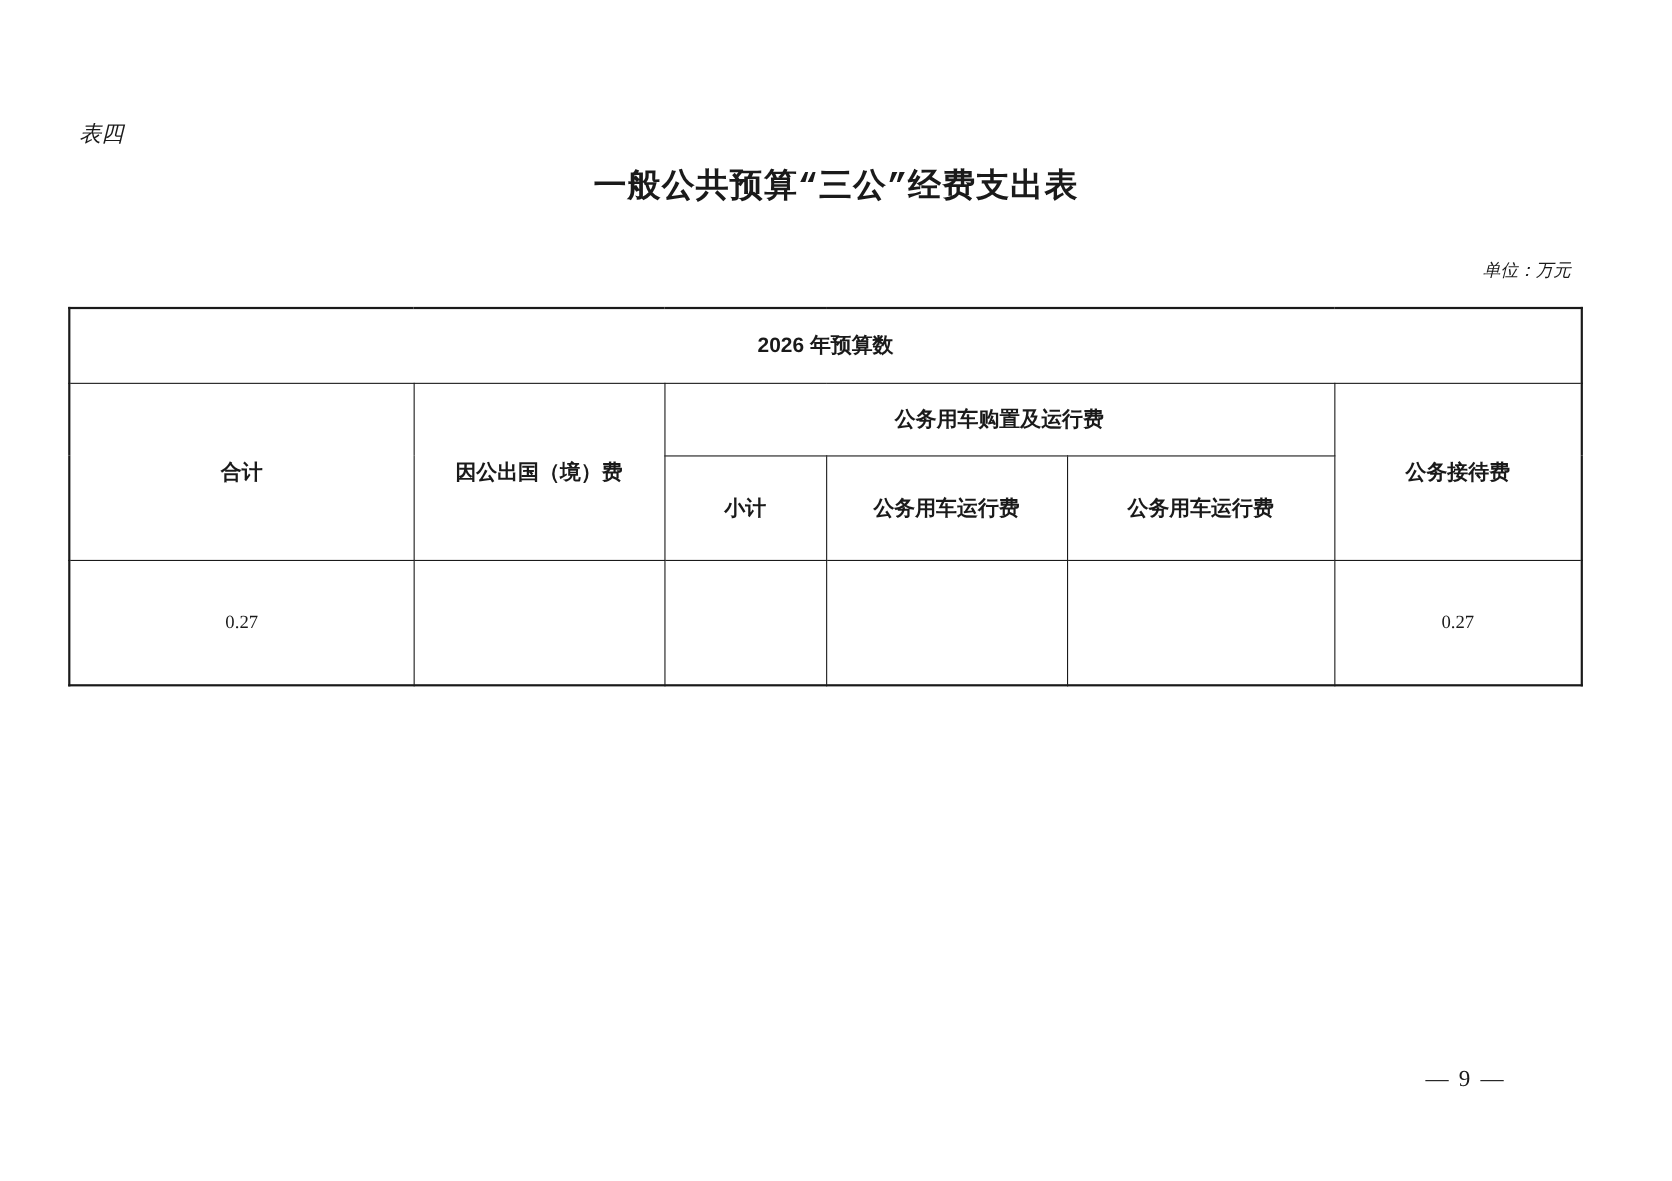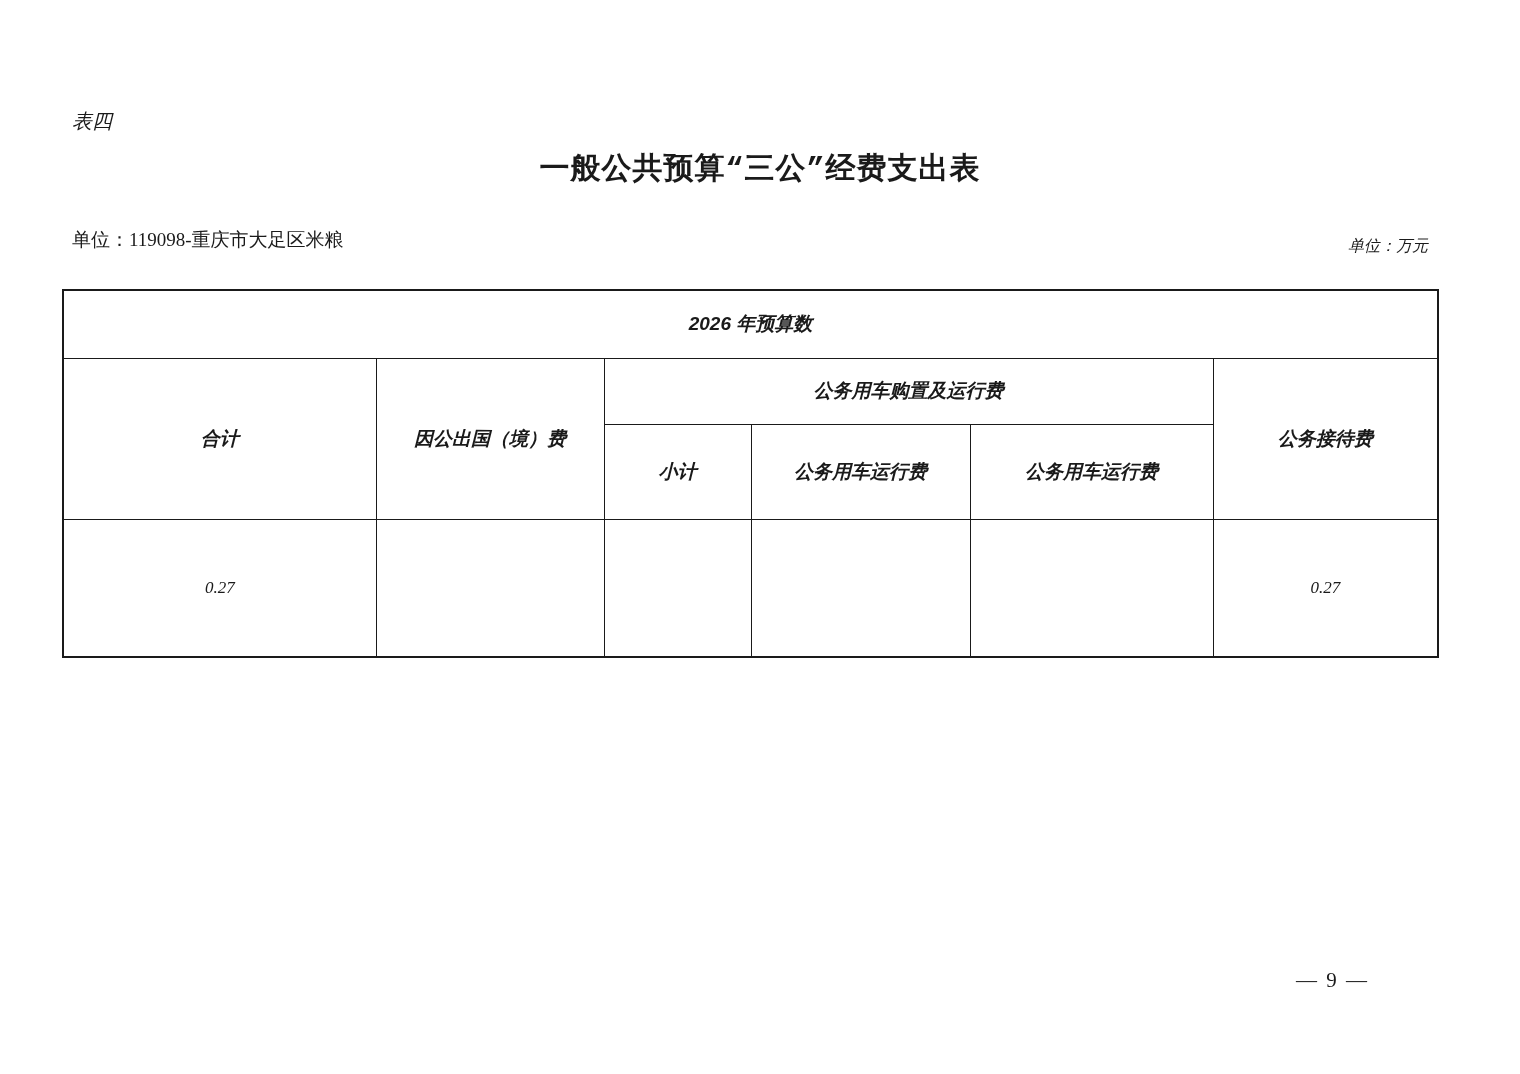--- a/index.html
+++ b/index.html
@@ -44,65 +44,63 @@
     right: 92px;
     top: 236px;
     font-size: 16px;
     font-style: italic;
     font-family: Liberation Mono, monospace;
     text-align: center;
   }
   table.budget-table {
     position: absolute;
     left: 62px;
-    top: 289px;
+    top: 279px;
     width: 1375px;
     border-collapse: collapse;
     table-layout: fixed;
-    font-style: italic;
   }
   table.budget-table td {
     border: 1px solid #1a1a1a;
     text-align: center;
     vertical-align: middle;
     overflow: hidden;
   }
   table.budget-table { border: 2px solid #1a1a1a; }
   td.hdr {
     font-family: "Liberation Sans", sans-serif;
     font-weight: 700;
     font-size: 19px;
   }
   td.val {
     font-family: "Liberation Serif", serif;
     font-size: 17px;
   }
   tr.r-year td { height: 68px; }
   tr.r-group td { height: 66px; }
   tr.r-sub td { height: 95px; }
-  tr.r-data td { height: 138px; }
+  tr.r-data td { height: 114px; }
   .page-number {
     position: absolute;
     left: 1296px;
     top: 968px;
     font-size: 21px;
     font-family: "Liberation Serif", serif;
     letter-spacing: 2px;
     white-space: pre;
   }
 </style>
 </head>
 <body>
 
 <div class="corner-label">表四</div>
 
 <div class="page-title">一般公共预算“三公”经费支出表</div>
 
 <div class="unit-left">
-  <div>单位：119098-重庆市大足区米粮</div>
 </div>
 
 <div class="unit-right">单位：万元</div>
 
 <table class="budget-table">
   <colgroup>
     <col style="width:313px">
     <col style="width:228px">
     <col style="width:147px">
     <col style="width:219px">

